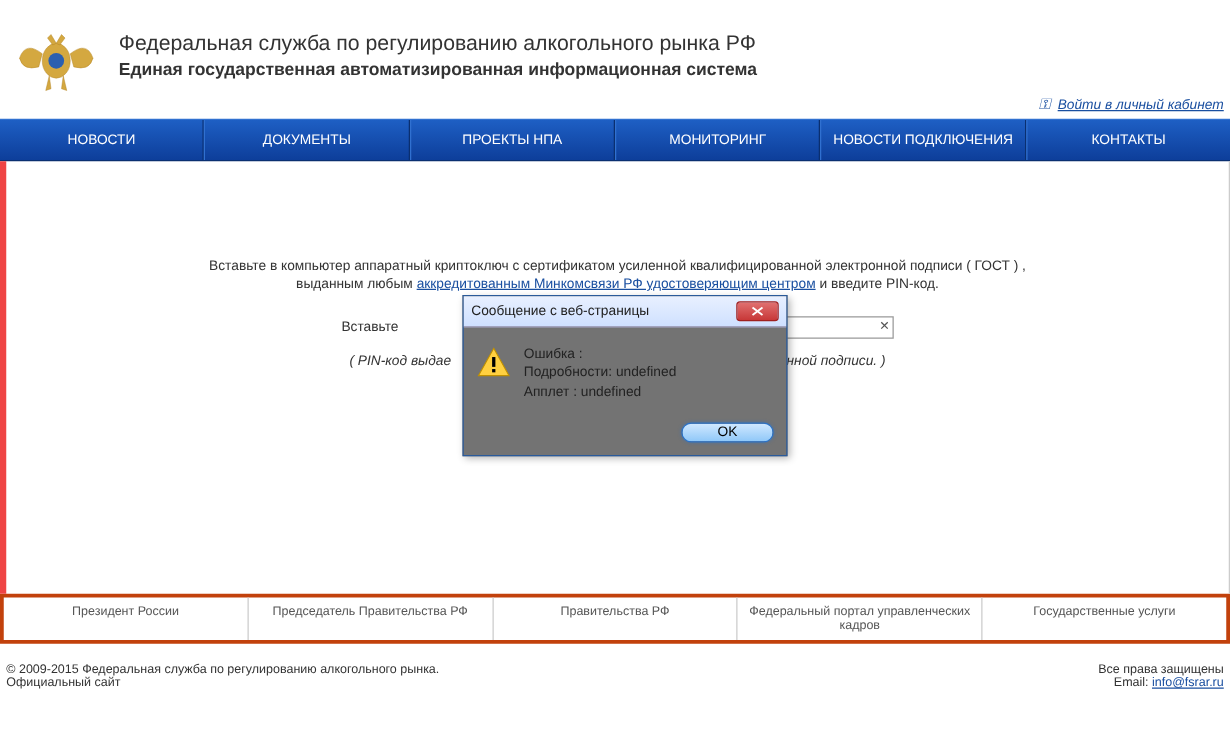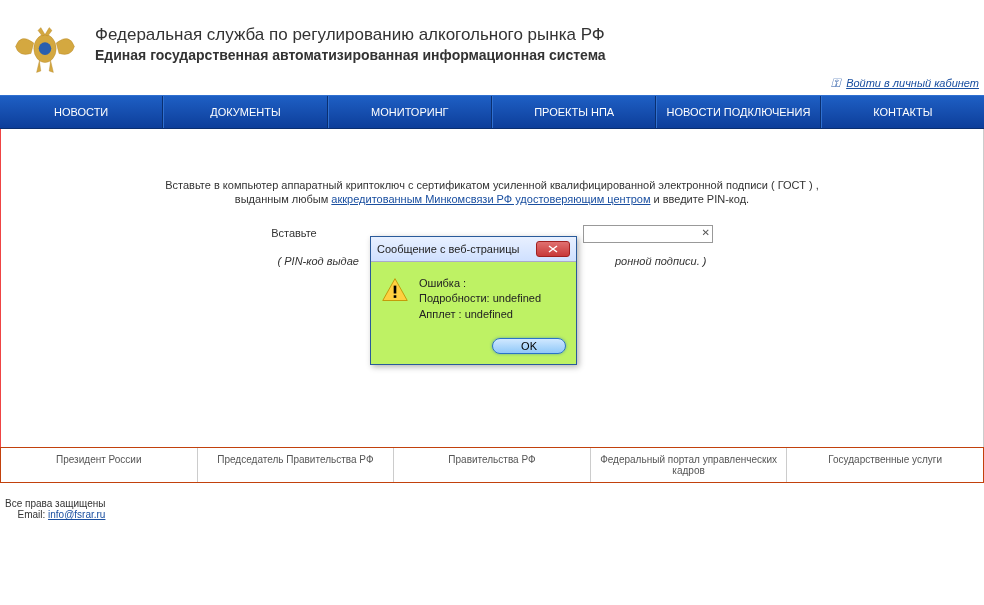--- a/index.html
+++ b/index.html
@@ -9,35 +9,35 @@
   .header-text { padding-top: 10px; }
   .title1 { font-size: 17px; font-weight: normal; color: #333; margin-bottom: 2px; }
   .title2 { font-size: 14px; font-weight: bold; color: #333; }
   .login-link { position: absolute; right: 5px; bottom: 5px; font-size: 11px; font-style: italic; }
   .login-link a { color: #1a4fa0; text-decoration: underline; }
   .key-icon { color: #1a4fa0; font-size: 12px; margin-right: 3px; }
   .nav { display: flex; background: linear-gradient(#1e5fc4, #0d3e9a); border-top: 1px solid #3070d0; border-bottom: 1px solid #0a2f70; }
   .nav-item { flex: 1; text-align: center; color: #fff; font-size: 11px; padding: 10px 5px; cursor: pointer; border-right: 1px solid #0a2f70; border-left: 1px solid #3070d0; }
   .nav-item:first-child { border-left: none; }
   .nav-item:last-child { border-right: none; }
-  .main { padding: 50px 20px 180px 20px; text-align: center; font-size: 11px; color: #333; position: relative; border-left:1px solid #ef4444; border-right:1px solid #ccc; }
+  .main { padding: 78px 20px 180px 20px; text-align: center; font-size: 11px; color: #333; position: relative; border-left:5px solid #ef4444; border-right:1px solid #ccc; }
   .instr-line { margin-bottom: 2px; }
   .instr-line a { color: #1a4fa0; }
   .pin-row { margin-top: 20px; }
   .pin-label { display:inline-block; }
   .pin-input { border: 1px solid #999; height: 18px; width: 130px; vertical-align: middle; background:#fff; position:relative; }
   .pin-clear { position:absolute; right:2px; top:1px; font-size:10px; color:#555; cursor:pointer; }
   .pin-note { font-style: italic; margin-top: 12px; }
-  .footer-links { display: flex; border: 1px solid #c2410c; margin: 0 0 10px 0; }
+  .footer-links { display: flex; border: 3px solid #c2410c; margin: 0 0 10px 0; }
   .footer-link { flex:1; text-align:center; padding: 6px 4px; font-size: 10px; color:#555; border-right:1px solid #ccc; cursor:pointer; }
   .footer-link:last-child { border-right:none; }
   .bottom { display:flex; justify-content:space-between; padding: 5px 5px 10px 5px; font-size:10px; color:#333; }
   .bottom a { color:#1a4fa0; text-decoration: underline; }
   
-  .modal { position:absolute; left:370px; top:236px; width:207px; background:#bef264; border:1px solid #2a5a9a; box-shadow: 2px 2px 6px rgba(0,0,0,0.3); font-size:11px; z-index:100; }
+  .modal { position:absolute; left:370px; top:236px; width:260px; background:#737373; border:1px solid #2a5a9a; box-shadow: 2px 2px 6px rgba(0,0,0,0.3); font-size:11px; z-index:100; }
   .modal-title { background: linear-gradient(#e8f0ff,#cfe0ff); padding:4px 6px; display:flex; justify-content:space-between; align-items:center; border-bottom:1px solid #aac; color:#222; text-align:left; }
   .close-btn { background: linear-gradient(#e07070,#c83838); color:#fff; width:34px; height:16px; border:1px solid #a02020; border-radius:3px; font-size:10px; display:flex; align-items:center; justify-content:center; cursor:pointer; }
   .modal-body { display:flex; padding:14px 10px 10px 10px; text-align:left; align-items:flex-start; }
   .warn-icon { width:28px; height:28px; margin-right:10px; flex-shrink:0; }
   .modal-text div { line-height:1.4; color:#222; }
   .modal-footer { text-align:right; padding:6px 10px 10px 10px; }
   .ok-btn { background: linear-gradient(#d0e8ff,#90c8f8); border:1px solid #2a72c8; padding:1px 28px; font-size:11px; cursor:pointer; border-radius:10px; box-shadow: 0 0 3px rgba(42,114,200,0.6); }
 </style>
 </head>
 <body>
@@ -61,22 +61,22 @@
   </div>
   <div class="login-link">
     <span class="key-icon">⚿</span>
     <a href="#">Войти в личный кабинет</a>
   </div>
 </div>
 
 <div class="nav">
   <div class="nav-item">НОВОСТИ</div>
   <div class="nav-item">ДОКУМЕНТЫ</div>
+  <div class="nav-item">ПРОЕКТЫ НПА</div>
   <div class="nav-item">МОНИТОРИНГ</div>
-  <div class="nav-item">ПРОЕКТЫ НПА</div>
   <div class="nav-item">НОВОСТИ ПОДКЛЮЧЕНИЯ</div>
   <div class="nav-item">КОНТАКТЫ</div>
 </div>
 
 <div class="main">
   <div class="instr-line">Вставьте в компьютер аппаратный криптоключ с сертификатом усиленной квалифицированной электронной подписи ( ГОСТ ) ,</div>
   <div class="instr-line">
     <span>выданным любым </span><a href="#">аккредитованным Минкомсвязи РФ удостоверяющим центром</a><span> и введите PIN-код.</span>
   </div>
   <div class="pin-row">
@@ -121,19 +121,23 @@
 
 <div class="footer-links">
   <div class="footer-link">Президент России</div>
   <div class="footer-link">Председатель Правительства РФ</div>
   <div class="footer-link">Правительства РФ</div>
   <div class="footer-link">Федеральный портал управленческих кадров</div>
   <div class="footer-link">Государственные услуги</div>
 </div>
 
 <div class="bottom">
+  <div>
+    <div>© 2009-2015 Федеральная служба по регулированию алкогольного рынка.</div>
+    <div>Официальный сайт</div>
+  </div>
   <div style="text-align:right;">
     <div>Все права защищены</div>
     <div>
       <span>Email: </span><a href="#">info@fsrar.ru</a>
     </div>
   </div>
 </div>
 
 </body></html>

